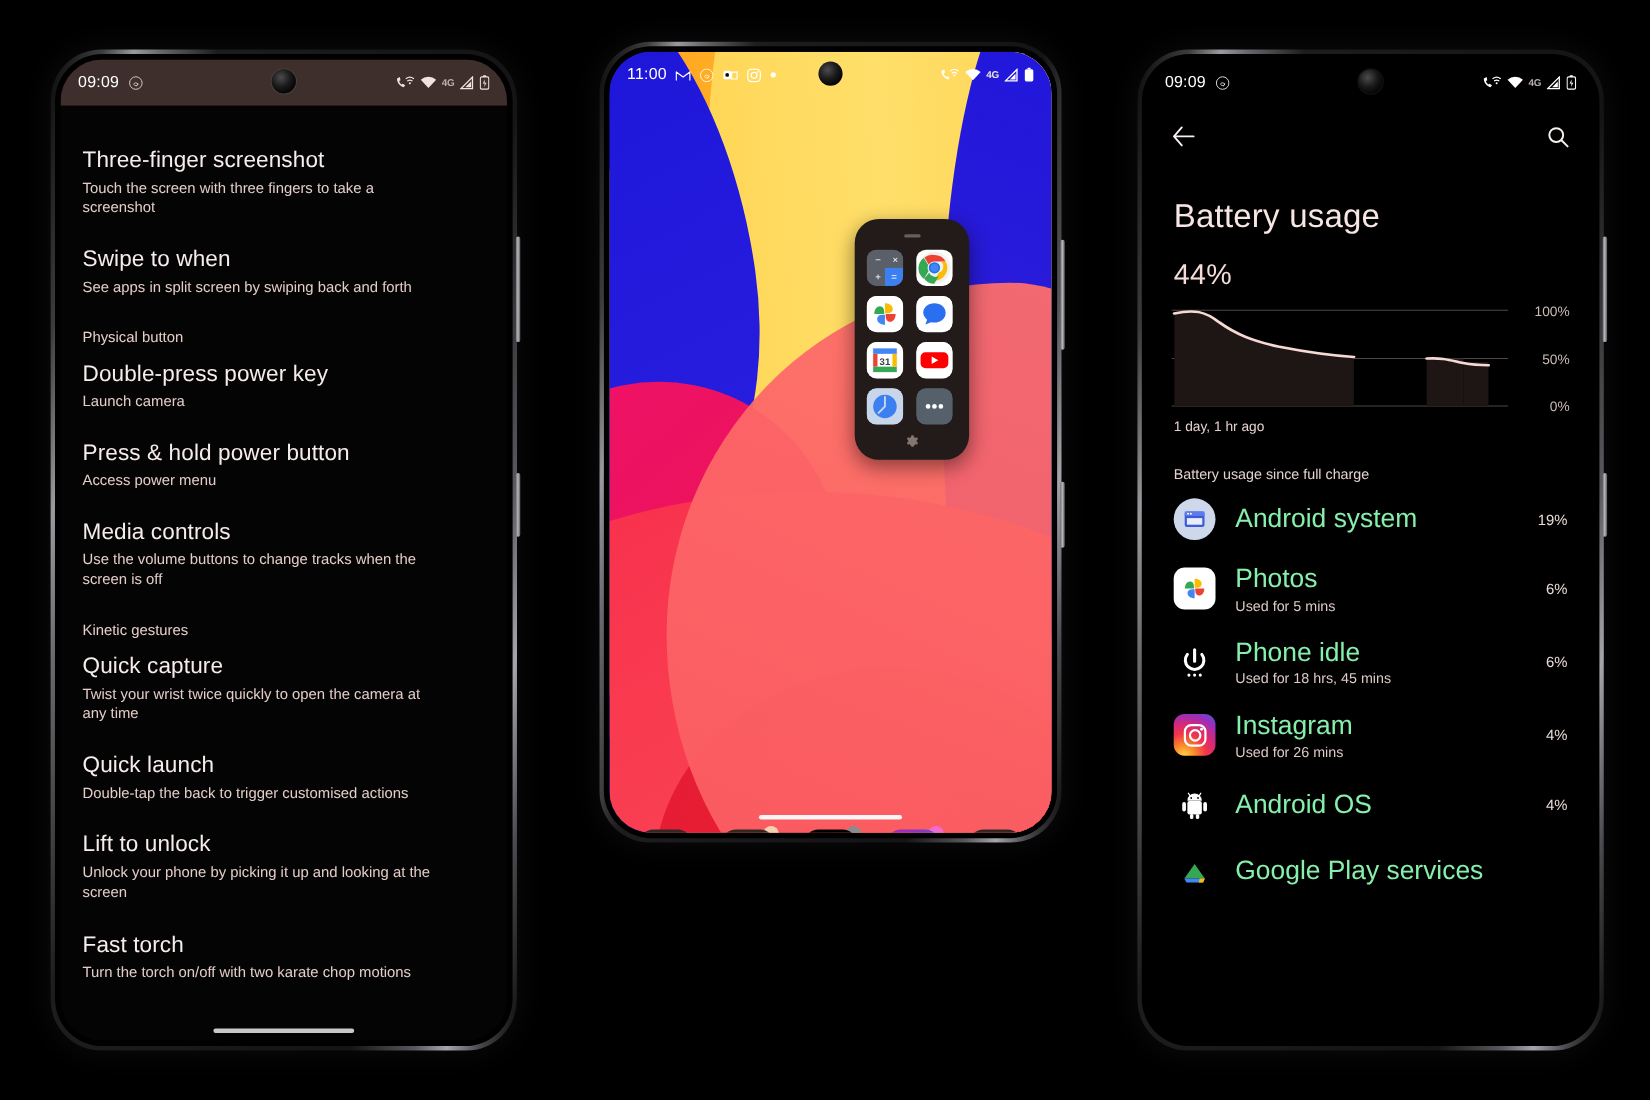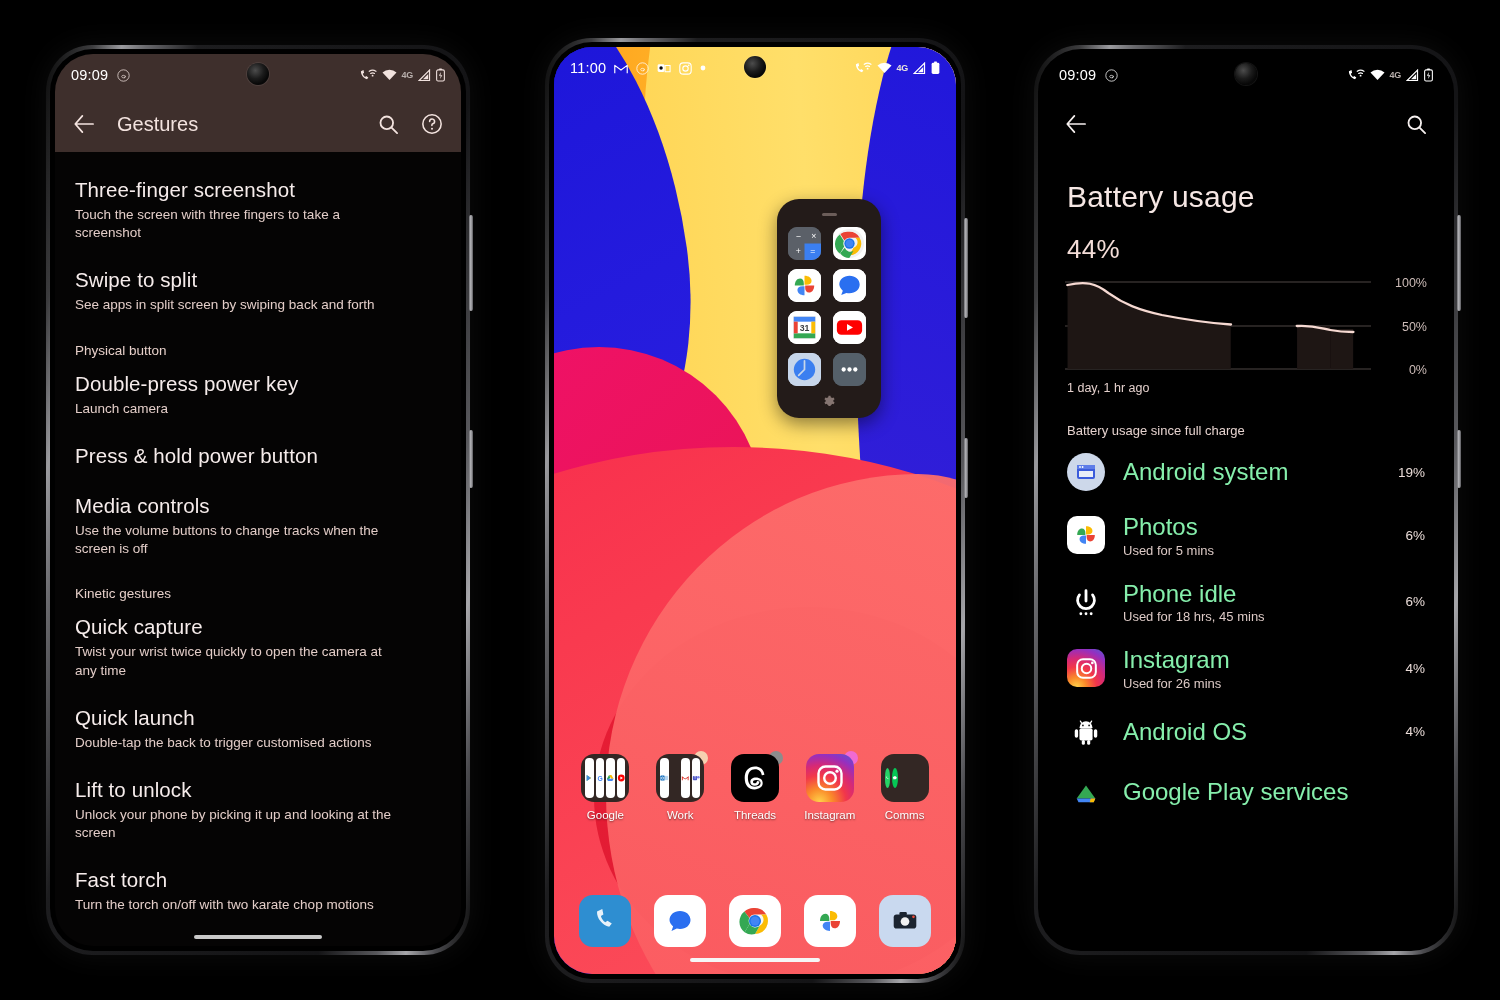--- a/index.html
+++ b/index.html
@@ -54,21 +54,21 @@
   .tiny4g{font-size:9px;color:#b7aeab;font-weight:700;letter-spacing:-.3px}
 
   
   .gest-screen{background:#050404;height:100%;display:flex;flex-direction:column;}
   .gest-top{background:#3e2f2c;}
   .appbar{
     height:56px;display:flex;align-items:center;padding:0 18px;gap:16px;background:#3e2f2c;
   }
   .appbar .title{color:#f3e3df;font-size:20px;margin-left:6px;flex:1;}
   .appbar .sp{margin-left:auto;display:flex;gap:22px;align-items:center}
-  .gest-list{flex:1;padding:14px 20px 0 20px;overflow:hidden;position:relative;}
+  .gest-list{flex:1;padding:26px 20px 0 20px;overflow:hidden;position:relative;}
   .g-item{padding:12px 0 14px 0;}
   .g-title{color:#f6eceb;font-size:20.5px;font-weight:400;letter-spacing:.1px;}
   .g-sub{color:#e3cdc8;font-size:13.5px;line-height:1.35;margin-top:4px;max-width:330px;}
   .g-section{color:#e6cfc9;font-size:13.5px;padding:14px 0 2px 0;}
   .homebar{
     position:absolute;left:50%;transform:translateX(-50%);bottom:7px;
     width:128px;height:4px;border-radius:3px;background:#c9c9c9;
   }
 
   
@@ -225,66 +225,44 @@
               <span class="ic">
                 <svg width="9" height="14" viewBox="0 0 10 15">
                     <rect x="0.7" y="1.8" width="8.6" height="12.4" rx="1.6" fill="none" stroke="#f1e2de" stroke-width="1.2"></rect>
                     <rect x="3.4" y="0.3" width="3.2" height="1.6" rx=".6" fill="#f1e2de"></rect>
                     <path d="M5.4 4.3 3.2 8.4h2L4.6 12l2.4-4.2H5L5.4 4.3z" fill="#f1e2de"></path>
                   </svg>
               </span>
             </div>
           </div>
 
-          <div class="appbar">
-            <span class="ic">
-              <svg width="22" height="20" viewBox="0 0 24 22">
-                  <path d="M10.2 2 2.4 11l7.8 9M2.6 11H22" fill="none" stroke="#f3e3df" stroke-width="1.9" stroke-linecap="round" stroke-linejoin="round"></path>
-                </svg>
-            </span>
-            <span class="title">Gestures</span>
-            <span class="sp">
-              <span class="ic">
-                <svg width="21" height="21" viewBox="0 0 22 22">
-                    <circle cx="9.2" cy="9.2" r="6.6" fill="none" stroke="#f3e3df" stroke-width="1.9"></circle>
-                    <path d="M14.2 14.2 20 20" stroke="#f3e3df" stroke-width="1.9" stroke-linecap="round"></path>
-                  </svg>
-              </span>
-              <span class="ic">
-                <svg width="22" height="22" viewBox="0 0 24 24">
-                    <circle cx="12" cy="12" r="10" fill="none" stroke="#f3e3df" stroke-width="1.7"></circle>
-                    <path d="M9.4 9.2a2.7 2.7 0 1 1 3.4 2.6c-.6.2-.9.7-.9 1.3v.6" fill="none" stroke="#f3e3df" stroke-width="1.7" stroke-linecap="round"></path>
-                    <circle cx="12" cy="17.1" r="1.1" fill="#f3e3df"></circle>
-                  </svg>
-              </span>
-            </span>
-          </div>
         </div>
 
         <div class="gest-list">
 
           <div class="g-item">
             <div class="g-title">Three-finger screenshot</div>
             <div class="g-sub">Touch the screen with three fingers to take a screenshot</div>
           </div>
 
           <div class="g-item">
-            <div class="g-title">Swipe to split</div>
+            <div class="g-title">Swipe to when</div>
             <div class="g-sub">See apps in split screen by swiping back and forth</div>
           </div>
 
           <div class="g-section">Physical button</div>
 
           <div class="g-item">
             <div class="g-title">Double-press power key</div>
             <div class="g-sub">Launch camera</div>
           </div>
 
           <div class="g-item">
             <div class="g-title">Press &amp; hold power button</div>
+            <div class="g-sub">Access power menu</div>
           </div>
 
           <div class="g-item">
             <div class="g-title">Media controls</div>
             <div class="g-sub">Use the volume buttons to change tracks when the screen is off</div>
           </div>
 
           <div class="g-section">Kinetic gestures</div>
 
           <div class="g-item">
@@ -306,21 +284,21 @@
             <div class="g-title">Fast torch</div>
             <div class="g-sub">Turn the torch on/off with two karate chop motions</div>
           </div>
 
           <div class="homebar"></div>
         </div>
       </div>
     </div>
   </div>
 
-  <div class="phone" style="left:545px; top:38px; width:420px; height:945px;">
+  <div class="phone" style="left:545px; top:38px; width:420px; height:728px;">
     <div class="inner-bezel"></div>
     <div class="side-btn" style="top:180px;height:100px;"></div>
     <div class="side-btn" style="top:400px;height:60px;"></div>
     <div class="screen">
       <div class="home-screen">
 
         <div class="wall">
           <div class="blob sw1"></div>
           <div class="blob sw2"></div>
           <div class="blob sw3"></div>

